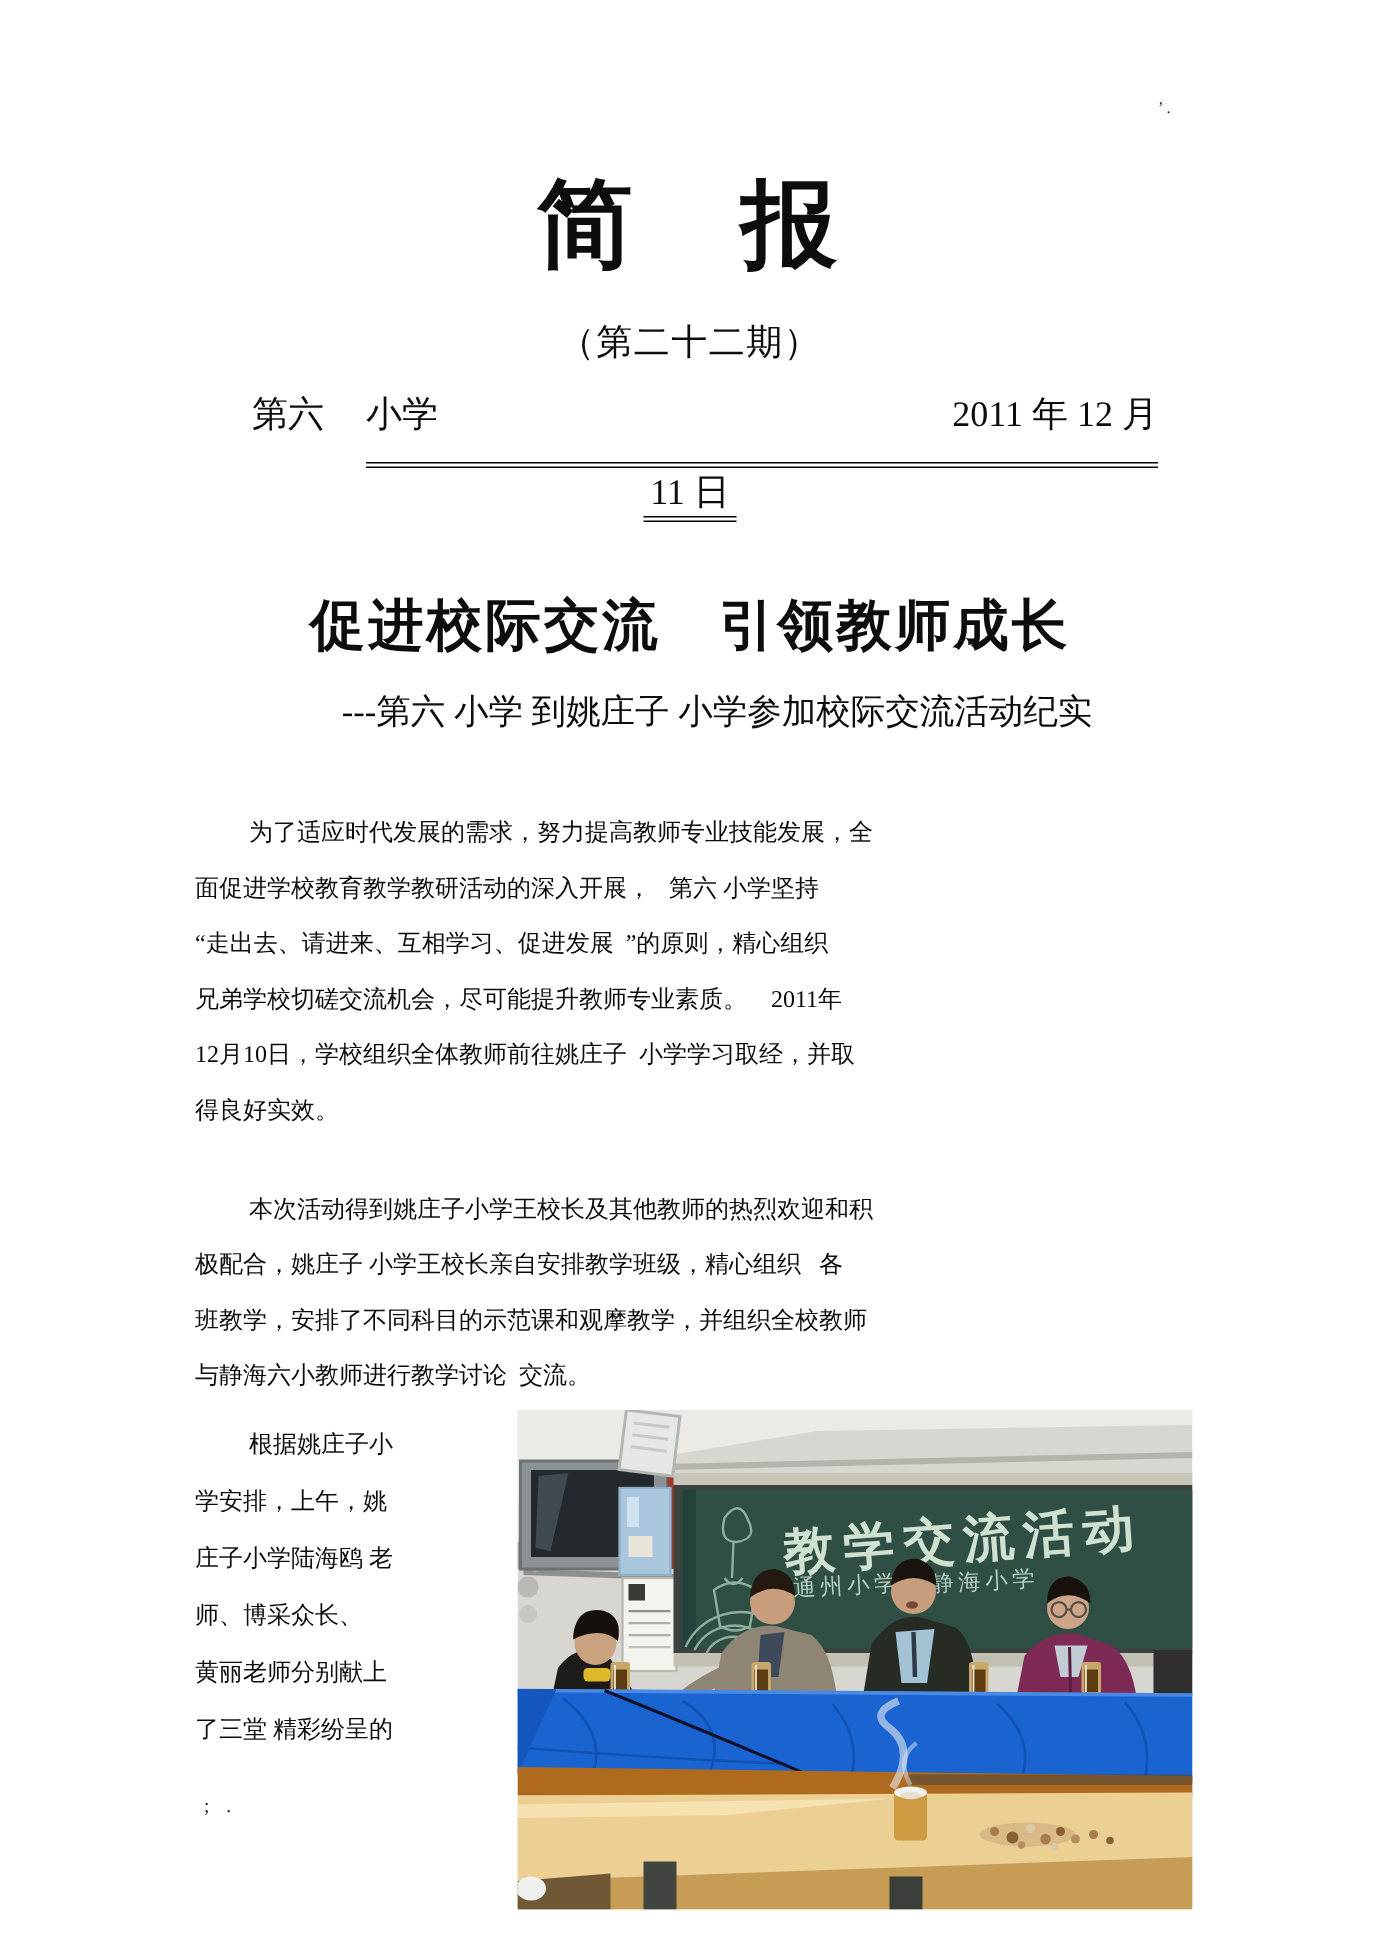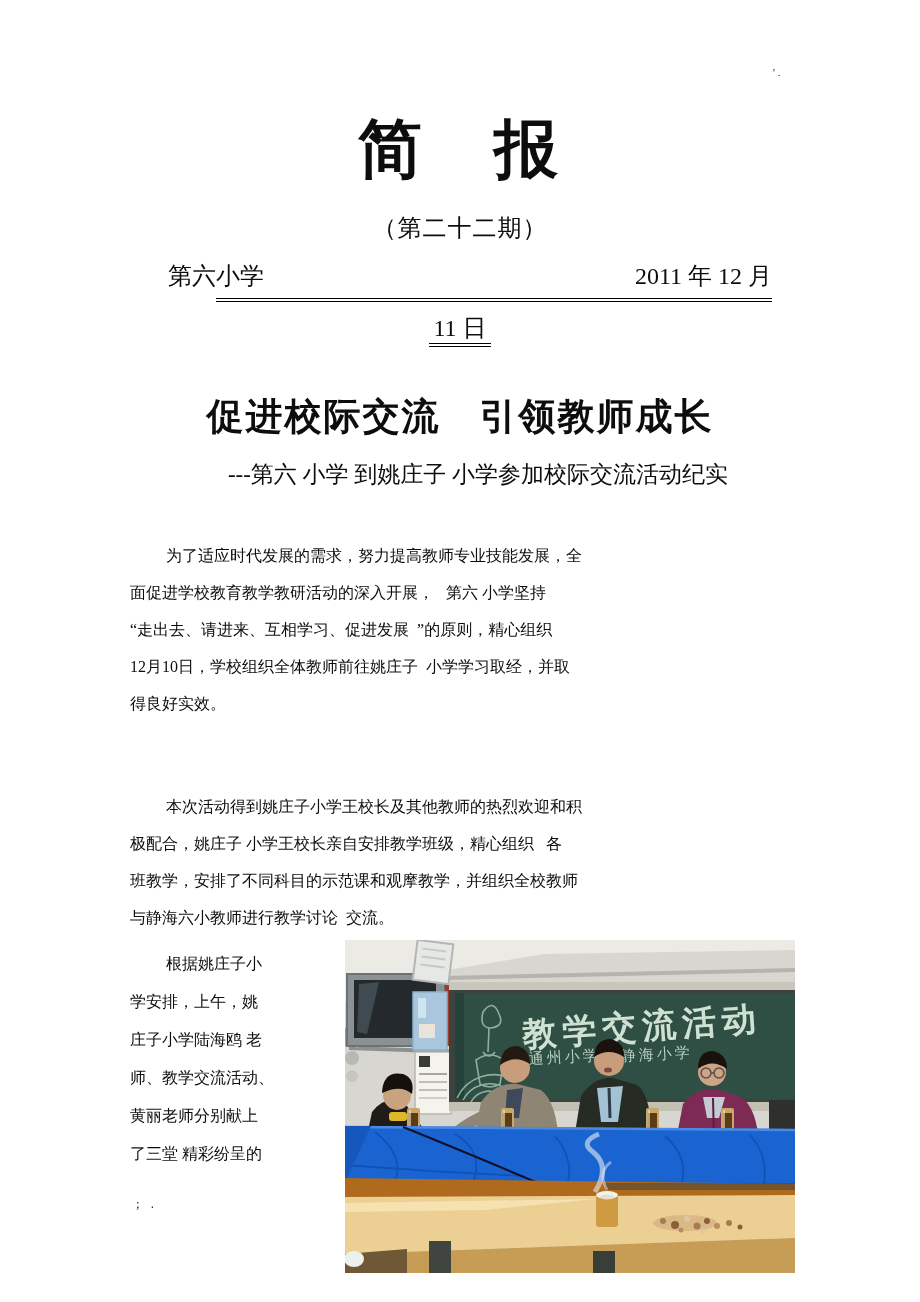--- a/index.html
+++ b/index.html
@@ -27,21 +27,21 @@
   }
   .mast-row{
     position:absolute;left:168px;top:260px;width:604px;
     display:flex;align-items:baseline;
     font-size:24px;
     font-family:Liberation Serif, serif;
   }
   .mast-ul{
     flex:1;display:flex;justify-content:space-between;align-items:baseline;
     border-bottom:4px double #000;
-    padding-bottom:6px;white-space:pre;
+    padding-bottom:16px;white-space:pre;margin-left:28px;
   }
   .date2-row{
     position:absolute;left:0;top:312px;width:100%;text-align:center;
     font-size:24px;
   }
   .date2-row .ul2{border-bottom:4px double #000;padding:0 4px 2px 4px;white-space:pre;}
   .headline{
     position:absolute;left:0;top:392px;width:100%;margin:0;
     text-align:center;font-size:37px;font-weight:bold;letter-spacing:2px;
     white-space:pre;
@@ -91,36 +91,37 @@
   </div>
 
   <h2 class="headline">促进校际交流　引领教师成长</h2>
 
   <div class="subheadline">---第六 小学 到姚庄子 小学参加校际交流活动纪实</div>
 
   <div class="para para1">
     <div class="ln indent">为了适应时代发展的需求，努力提高教师专业技能发展，全</div>
     <div class="ln">面促进学校教育教学教研活动的深入开展，   第六 小学坚持</div>
     <div class="ln">“走出去、请进来、互相学习、促进发展  ”的原则，精心组织</div>
+    <div class="ln">兄弟学校切磋交流机会，尽可能提升教师专业素质。    2011年</div>
     <div class="ln">12月10日，学校组织全体教师前往姚庄子  小学学习取经，并取</div>
     <div class="ln">得良好实效。</div>
   </div>
 
   <div class="para para2">
     <div class="ln indent">本次活动得到姚庄子小学王校长及其他教师的热烈欢迎和积</div>
     <div class="ln">极配合，姚庄子 小学王校长亲自安排教学班级，精心组织   各</div>
     <div class="ln">班教学，安排了不同科目的示范课和观摩教学，并组织全校教师</div>
     <div class="ln">与静海六小教师进行教学讨论  交流。</div>
   </div>
 
   <div class="para para3">
     <div class="ln indent">根据姚庄子小</div>
     <div class="ln">学安排，上午，姚</div>
     <div class="ln">庄子小学陆海鸥 老</div>
-    <div class="ln">师、教学交流活动、</div>
+    <div class="ln">师、博采众长、</div>
     <div class="ln">黄丽老师分别献上</div>
     <div class="ln">了三堂 精彩纷呈的</div>
   </div>
 
   <div class="footer-mark">; .</div>
 
   <figure class="photo">
     <svg width="450" height="333" viewBox="0 0 450 333" xmlns="http://www.w3.org/2000/svg">
 
       <rect x="0" y="0" width="450" height="333" fill="#d7d6d1"></rect>

